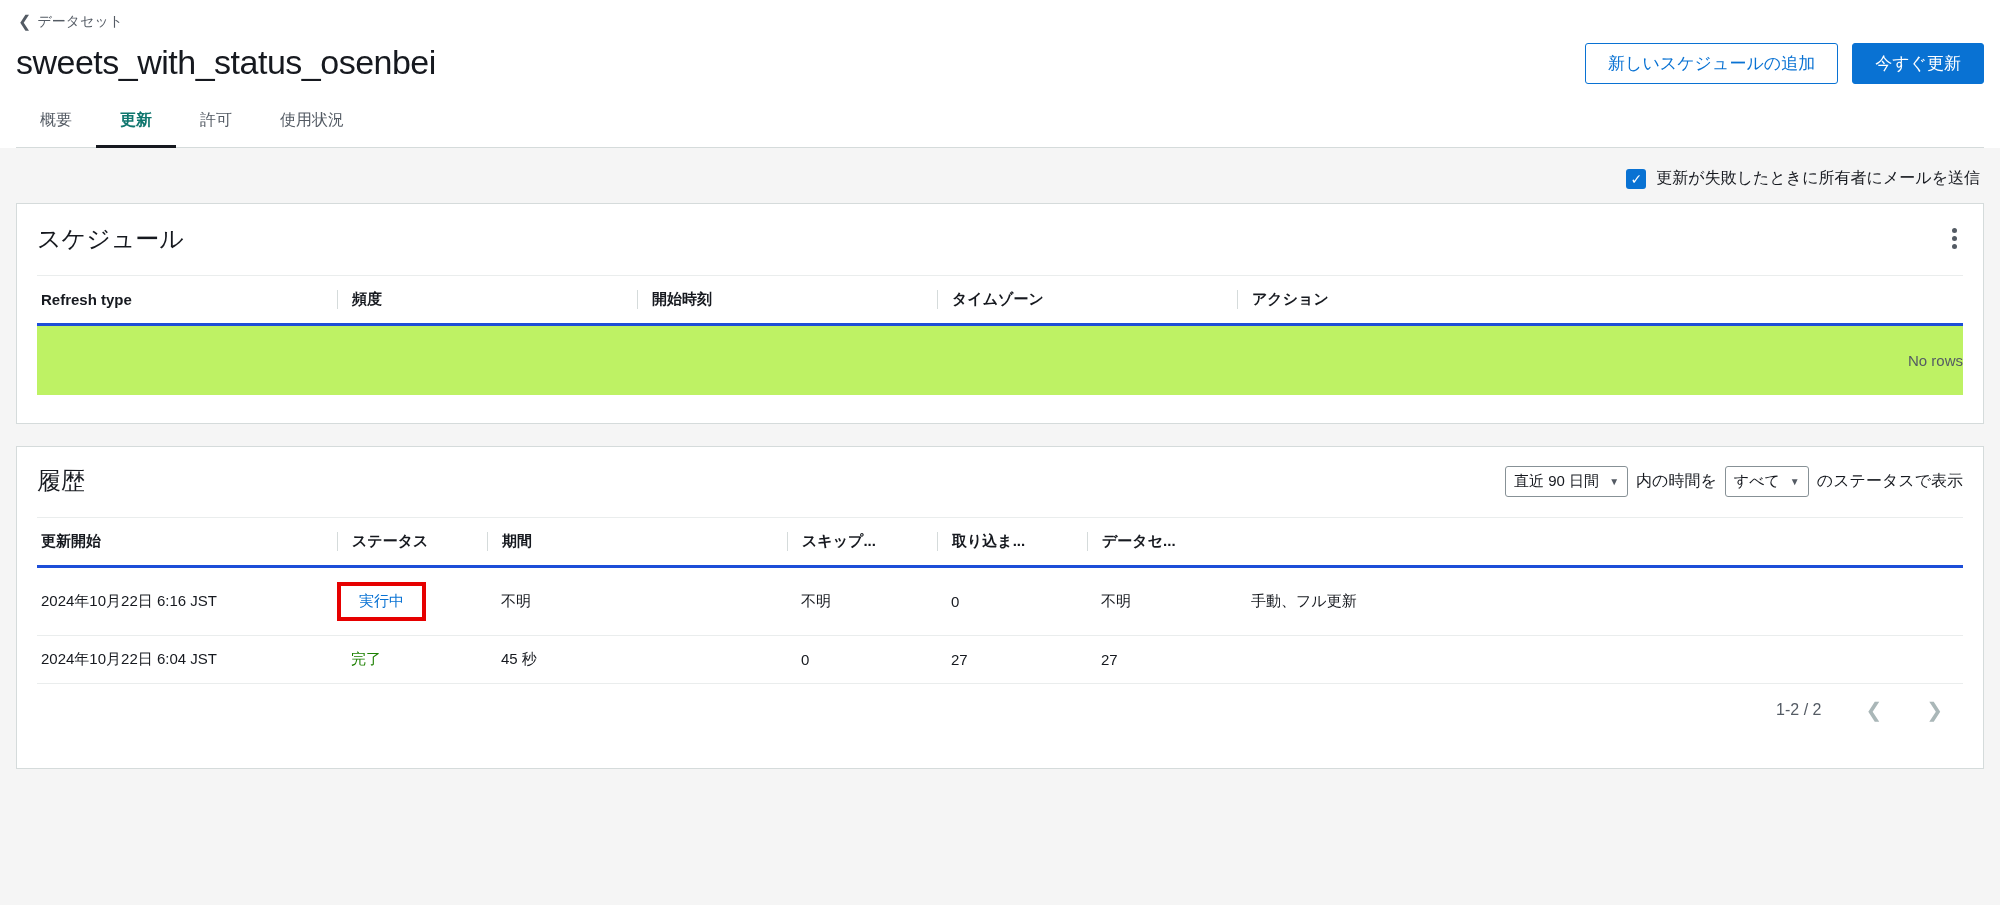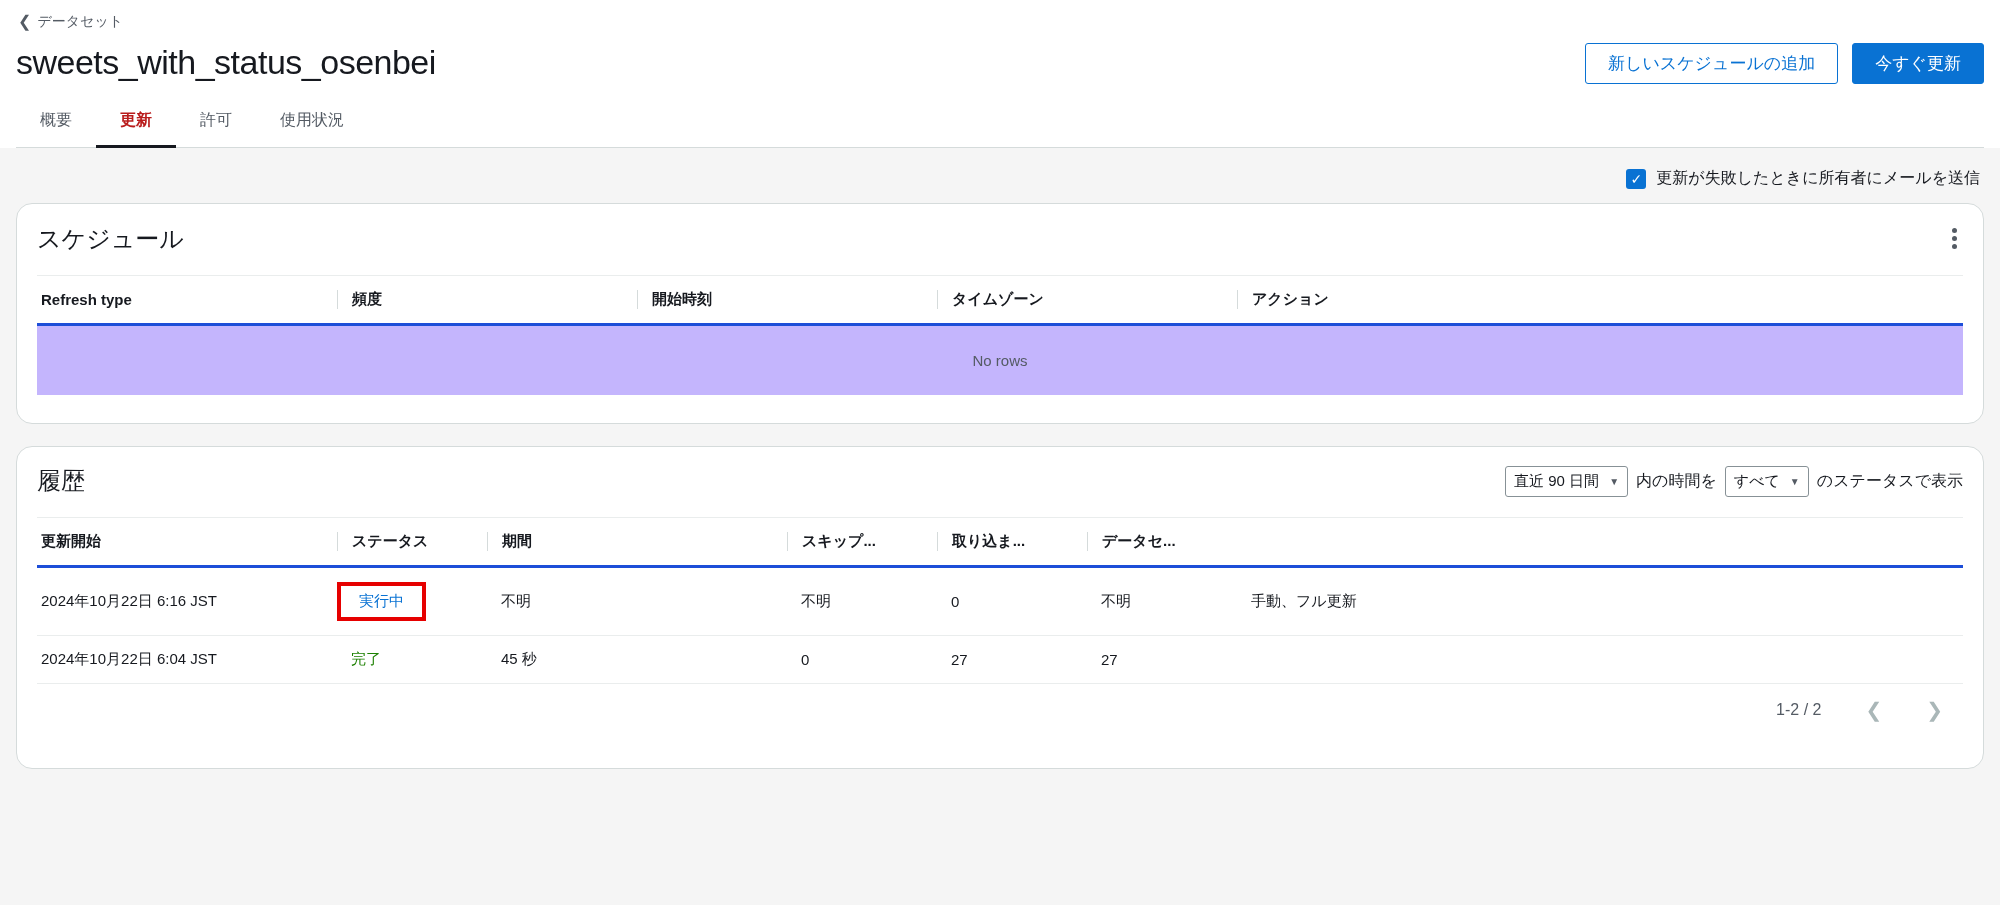--- a/index.html
+++ b/index.html
@@ -60,21 +60,21 @@
 }
 .tab {
   padding: 12px 24px 14px 24px;
   font-size: 16px;
   color: #545b64;
   cursor: pointer;
   border-bottom: 3px solid transparent;
   margin-bottom: -1px;
 }
 .tab.active {
-  color: #b91c1c;
+  color: #0f766e;
   font-weight: 700;
   border-bottom: 3px solid #16191f;
 }
 .content { padding: 14px 16px; }
 .mail-row {
   display: flex;
   justify-content: flex-end;
   align-items: center;
   gap: 10px;
   padding: 6px 4px 14px 0;
@@ -86,21 +86,21 @@
   border-radius: 3px;
   display: flex;
   align-items: center;
   justify-content: center;
   color: #fff;
   font-size: 14px;
 }
 .card {
   background: #fff;
   border: 1px solid #d5dbdb;
-  border-radius: 16px;
+  border-radius: 0;
   margin-bottom: 22px;
 }
 .card-header {
   display: flex;
   justify-content: space-between;
   align-items: center;
   padding: 18px 20px 6px 20px;
 }
 .card-title { font-size: 24px; font-weight: 400; }
 .dots { display: flex; flex-direction: column; gap: 3px; cursor: pointer; padding: 6px; }
@@ -123,25 +123,25 @@
   font-size: 15px;
   color: #16191f;
   padding-left: 14px;
   border-left: 1px solid #d5dbdb;
 }
 .th:first-child { border-left: none; padding-left: 4px; }
 .td { padding-left: 14px; font-size: 15px; }
 .td:first-child { padding-left: 4px; }
 .trow { padding: 14px 0; border-bottom: 1px solid #eaeded; }
 .norows {
-  text-align: center;
+  text-align: right;
   padding: 26px 0;
   font-size: 15px;
   color: #545b64;
-  background: #c4b5fd;
+  background: #bef264;
 }
 
 .sc1 { flex: 0 0 300px; }
 .sc2 { flex: 0 0 300px; }
 .sc3 { flex: 0 0 300px; }
 .sc4 { flex: 0 0 300px; }
 .sc5 { flex: 1; }
 
 .hist-header {
   display: flex;

